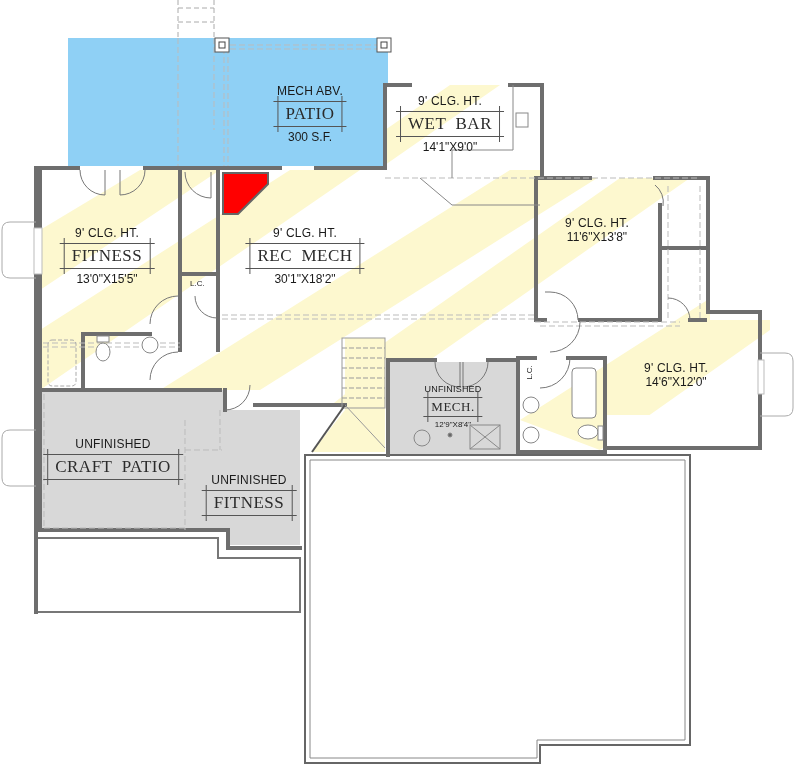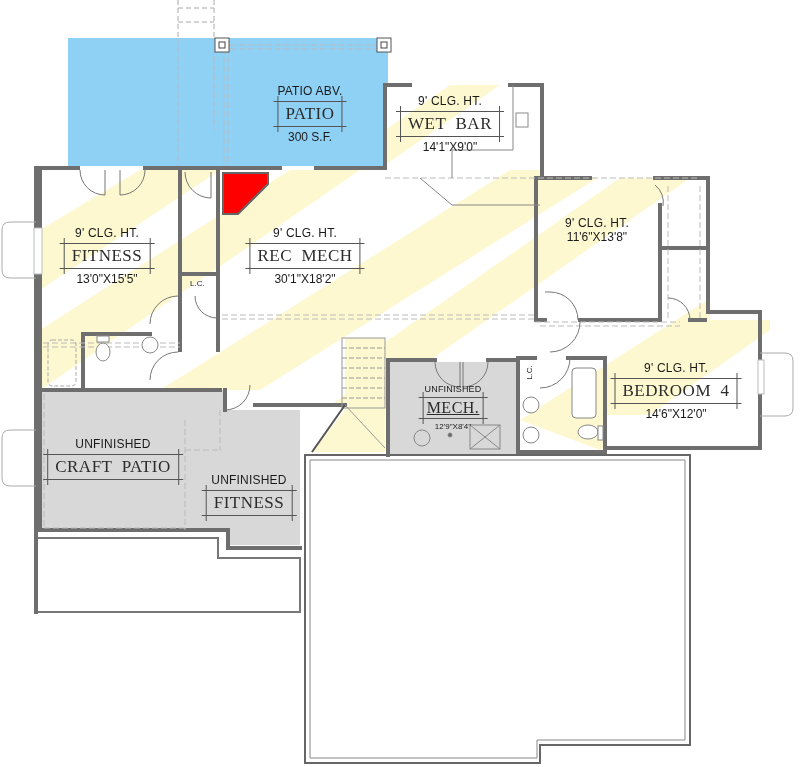--- a/index.html
+++ b/index.html
@@ -5,21 +5,21 @@
   html, body { margin:0; padding:0; background:#ffffff; }
   body { width:800px; height:767px; overflow:hidden; position:relative; font-family:"Liberation Sans", sans-serif; }
   #plan { position:absolute; left:0; top:0; width:800px; height:767px; }
   .lbl { position:absolute; text-align:center; color:#1a1a1a; white-space:nowrap; transform:translateX(-50%); }
   .clg { font-family:"Liberation Sans", sans-serif; font-size:12px; letter-spacing:0.2px; }
   .name { font-family:"Liberation Serif", serif; font-size:17px; letter-spacing:0.5px; color:#2b2b2b;
           padding:2px 12px; border-top:1px solid #555; border-bottom:1px solid #555; position:relative; margin:3px 0; display:inline-block; }
   .name::before, .name::after { content:""; position:absolute; top:-6px; bottom:-6px; width:1px; background:#555; }
   .name::before { left:4px; } .name::after { right:4px; }
   .dim { font-family:"Liberation Sans", sans-serif; font-size:12px; }
-  .small .clg { font-size:9px; } .small .name { font-size:16px; padding:1px 8px;text-decoration:underline; } .small .dim { font-size:8px; }
+  .small .clg { font-size:9px; } .small .name { font-size:13px; padding:1px 8px; } .small .dim { font-size:8px; }
   .lc { position:absolute; font-size:8px; font-family:"Liberation Sans", sans-serif; color:#222; }
 </style>
 </head>
 <body>
 
 <svg id="plan" viewBox="0 0 800 767" xmlns="http://www.w3.org/2000/svg">
   <defs>
     <clipPath id="finClip">
       <polygon points="40,170 385,170 385,85 540,85 540,178 710,178 710,320 770,320 770,415 605,415 605,452 520,452 520,360 385,360 385,405 230,405 230,390 40,390"></polygon>
     </clipPath>
@@ -213,21 +213,21 @@
     <circle cx="422" cy="438" r="8" fill="none"></circle>
     <circle cx="450" cy="435" r="2" fill="#666"></circle>
     <rect x="470" y="425" width="30" height="24" fill="none"></rect>
     <line x1="470" y1="425" x2="500" y2="449"></line>
       <line x1="500" y1="425" x2="470" y2="449"></line>
   </g>
   <rect x="48" y="340" width="28" height="46" rx="4" fill="none" stroke="#aaa" stroke-dasharray="4,2"></rect>
 </svg>
 
 <div class="lbl" style="left:310px; top:84px;">
-  <div class="clg">PATIO ABV.</div>
+  <div class="clg">MECH ABV.</div>
   <div class="name">PATIO</div>
   <div class="dim">300 S.F.</div>
 </div>
 
 <div class="lbl" style="left:450px; top:94px;">
   <div class="clg">9' CLG. HT.</div>
   <div class="name" style="white-space:pre">WET  BAR</div>
   <div class="dim">14'1"X9'0"</div>
 </div>
 
@@ -243,21 +243,20 @@
   <div class="dim">30'1"X18'2"</div>
 </div>
 
 <div class="lbl" style="left:597px; top:216px;">
   <div class="clg">9' CLG. HT.</div>
   <div class="dim">11'6"X13'8"</div>
 </div>
 
 <div class="lbl" style="left:676px; top:361px;">
   <div class="clg">9' CLG. HT.</div>
-  <div class="name" style="white-space:pre">BEDROOM  4</div>
   <div class="dim">14'6"X12'0"</div>
 </div>
 
 <div class="lbl small" style="left:453px; top:384px;">
   <div class="clg">UNFINISHED</div>
   <div class="name">MECH.</div>
   <div class="dim">12'9"X8'4"</div>
 </div>
 
 <div class="lbl" style="left:113px; top:437px;">

